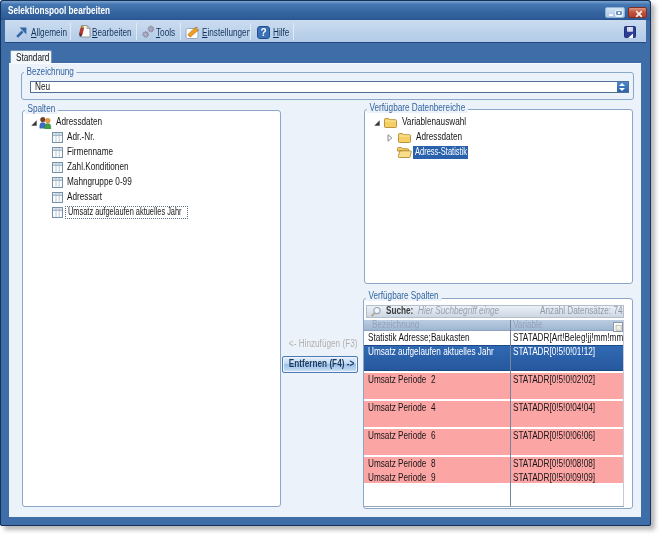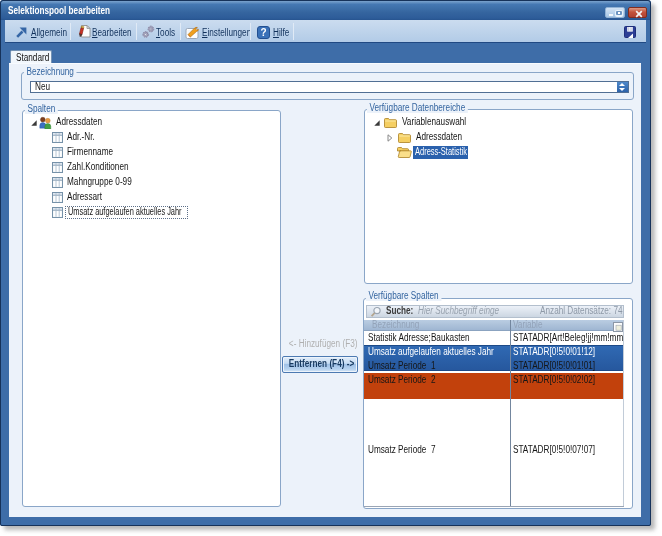--- a/index.html
+++ b/index.html
@@ -17,21 +17,21 @@
 #toolbar{position:absolute;left:5px;top:20px;width:641px;height:23px;background:linear-gradient(#cbdcef,#b2cbe7);border-bottom:1px solid #204983}
 .sep{position:absolute;top:3px;width:1px;height:17px;background:#9cb6d6;border-right:1px solid #e0eaf6}
 #toolbar .t{color:#12325c}
 #tabstrip{position:absolute;left:10px;top:50px;width:42px;height:14px;background:#f2f7fc;border:1px solid #7492b4;border-bottom:none;border-radius:2px 2px 0 0}
 #page{position:absolute;left:9px;top:63px;width:632px;height:454px;background:#ecf2fa;border-top:1px solid #f8fbfe}
 .grp{position:absolute;border:1px solid #8aa6c8;border-radius:3px}
 .glabel{position:absolute;font-size:10px;line-height:11px;white-space:pre;transform:scaleX(.82);transform-origin:0 0;color:#33649f;background:#ecf2fa;padding:0 3px}
 #combo{position:absolute;left:30px;top:81px;width:599px;height:12px;background:#fff;border:1px solid #516f94}
 #combobtn{position:absolute;left:617px;top:82px;width:11px;height:10px;background:linear-gradient(#4e88ca,#2c62a9)}
 .row{position:absolute;left:364px;width:260px;height:26px;overflow:hidden}
-.stripe{background:#c2410c}
+.stripe{background:#fca5a5}
 .rowsel{background:linear-gradient(#306ab4,#26579d);box-shadow:inset 0 1px 0 #1d4a87,inset 0 -1px 0 #1d4a87}
 .rowsel .t{color:#fff}
 svg{position:absolute}
 .focusrect{position:absolute;border:1px dotted #5c6f88}
 </style>
 </head>
 <body>
 <div id="win">
  <div id="winborder"></div>
  <div id="title"></div>
@@ -213,31 +213,39 @@
     </svg>
 
  <div class="row" style="top:331px">
       <div class="t" style="left:4px;top:1px">Statistik Adresse;Baukasten</div>
       <div class="t" style="left:149px;top:1px">STATADR[Art!Beleg!jj!mm!mm</div>
     </div>
  <div class="row rowsel" style="top:345px">
       <div class="t" style="left:4px;top:1px">Umsatz aufgelaufen aktuelles Jahr</div>
       <div class="t" style="left:149px;top:1px">STATADR[0!5!0!01!12]</div>
     </div>
- <div class="row" style="top:359px">
-      <div class="t" style="left:4px;top:1px">Umsatz Periode  1</div>
-      <div class="t" style="left:149px;top:1px">STATADR[0!5!0!01!01]</div>
-    </div>
  <div class="row stripe" style="top:373px">
       <div class="t" style="left:4px;top:1px">Umsatz Periode  2</div>
       <div class="t" style="left:149px;top:1px">STATADR[0!5!0!02!02]</div>
     </div>
- <div class="row" style="top:443px">
-      <div class="t" style="left:4px;top:1px">Umsatz Periode  7</div>
-      <div class="t" style="left:149px;top:1px">STATADR[0!5!0!07!07]</div>
+ <div class="row stripe" style="top:401px">
+      <div class="t" style="left:4px;top:1px">Umsatz Periode  4</div>
+      <div class="t" style="left:149px;top:1px">STATADR[0!5!0!04!04]</div>
+    </div>
+ <div class="row stripe" style="top:429px">
+      <div class="t" style="left:4px;top:1px">Umsatz Periode  6</div>
+      <div class="t" style="left:149px;top:1px">STATADR[0!5!0!06!06]</div>
+    </div>
+ <div class="row stripe" style="top:457px">
+      <div class="t" style="left:4px;top:1px">Umsatz Periode  8</div>
+      <div class="t" style="left:149px;top:1px">STATADR[0!5!0!08!08]</div>
+    </div>
+ <div class="row" style="top:471px">
+      <div class="t" style="left:4px;top:1px">Umsatz Periode  9</div>
+      <div class="t" style="left:149px;top:1px">STATADR[0!5!0!09!09]</div>
     </div>
  <div class="abs" style="left:510px;top:320px;width:1px;height:186px;background:#73869e"></div>
  <div class="abs" style="left:364px;top:506px;width:260px;height:1px;background:#9aa5b5"></div>
  <div class="abs" style="left:623px;top:320px;width:1px;height:186px;background:#c2ccd8"></div>
 
  <div class="t tc" style="left:282px;top:338px;width:76px;color:#b0b0b0">&lt;- Hinzufügen (F3)</div>
  <div class="abs" style="left:282px;top:356px;width:76px;height:17px;border:1px solid #4d7ab2;border-radius:2px;background:linear-gradient(#e2eefb 0%,#c6dcf3 42%,#a0c2e7 50%,#b5d1ee 80%,#d6e7f8 100%);box-shadow:inset 0 0 0 1px #edf4fb"></div>
  <div class="t tb tc" style="left:282px;top:358px;width:76px;color:#17395f">Entfernen (F4) -&gt;</div>
 </div>
 

